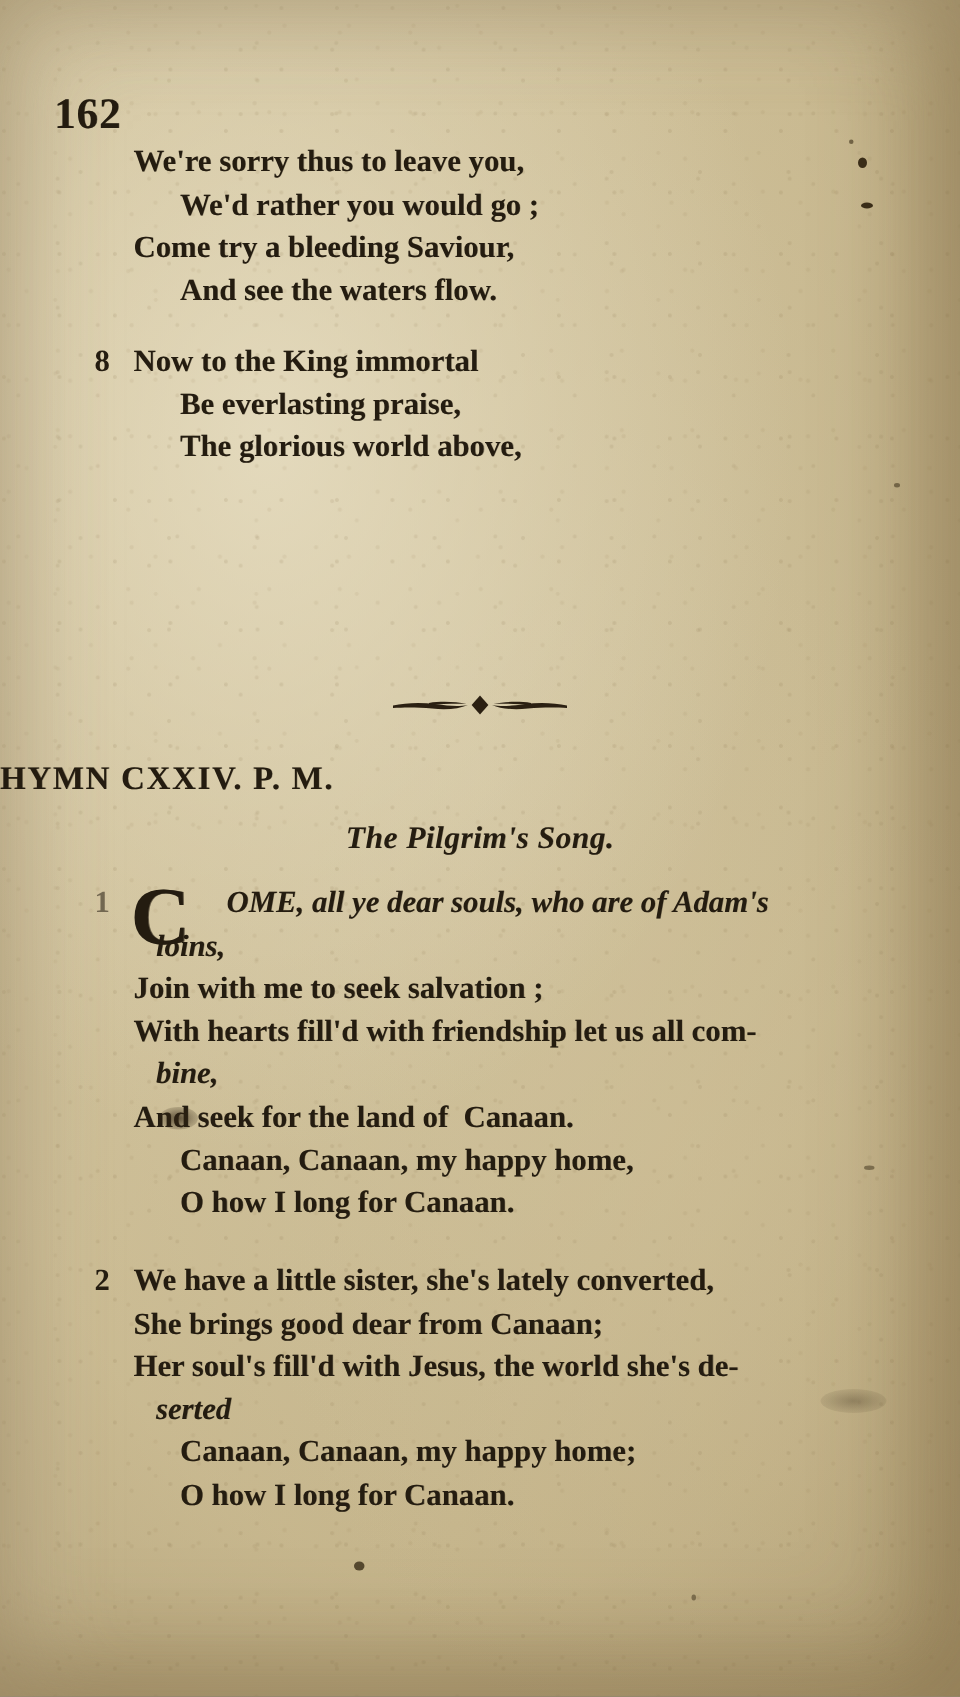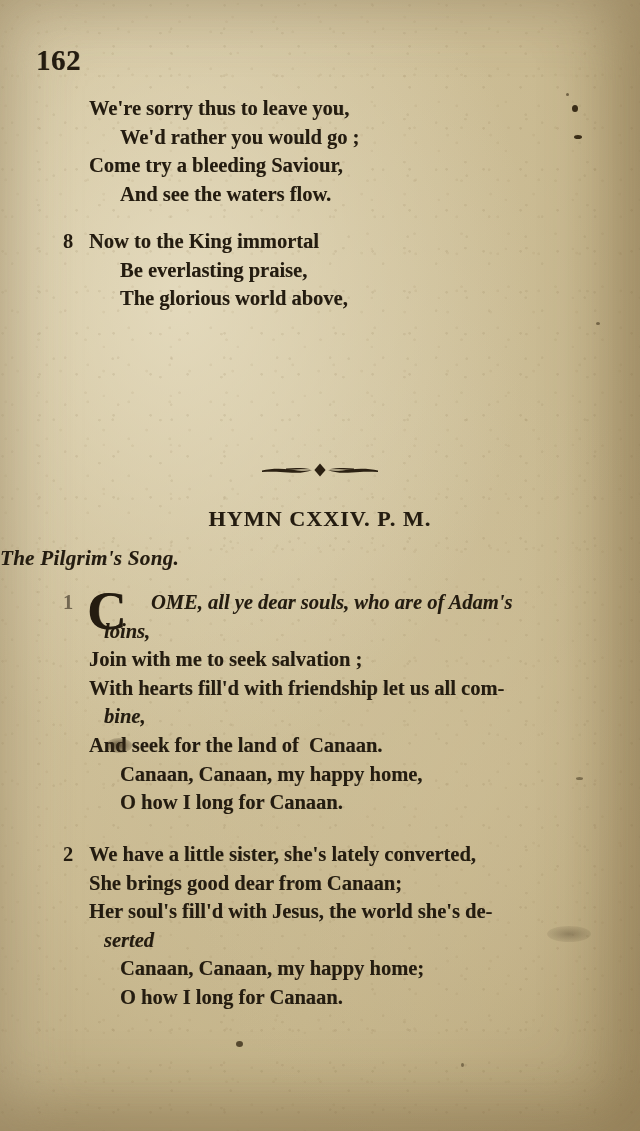--- a/index.html
+++ b/index.html
@@ -57,21 +57,21 @@
   .running-head {
     position: absolute;
     top: 44px;
     left: 0;
     width: 100%;
     height: 34px;
   }
   .folio {
     position: absolute;
     left: 36px;
-    top: 0;
+    top: 16px;
     font-size: 29px;
     font-weight: 700;
     letter-spacing: 0.5px;
     text-shadow: 0.4px 0.3px 0 rgba(36,28,16,0.45);
   }
   .head-title {
     position: absolute;
     left: 214px;
     top: 5px;
     font-size: 22px;
@@ -111,31 +111,31 @@
     text-align: center;
     height: 18px;
   }
   .ornament svg { display: inline-block; }
 
   
   .hymn-head {
     position: absolute;
     left: 0; width: 100%;
     top: 506px;
-    text-align: center;
+    text-align: left;
     font-size: 22px;
     font-weight: 700;
     letter-spacing: 1.1px;
     text-shadow: 0.4px 0.3px 0 rgba(36,28,16,0.40);
   }
   .hymn-sub {
     position: absolute;
     left: 0; width: 100%;
     top: 546px;
-    text-align: left;
+    text-align: center;
     font-style: italic;
     font-weight: 700;
     font-size: 21px;
     letter-spacing: 0.3px;
     text-shadow: 0.35px 0.25px 0 rgba(36,28,16,0.38);
   }
 
   
   .opening { position: absolute; left: 0; width: 100%; top: 588px; }
   .dropcap {

